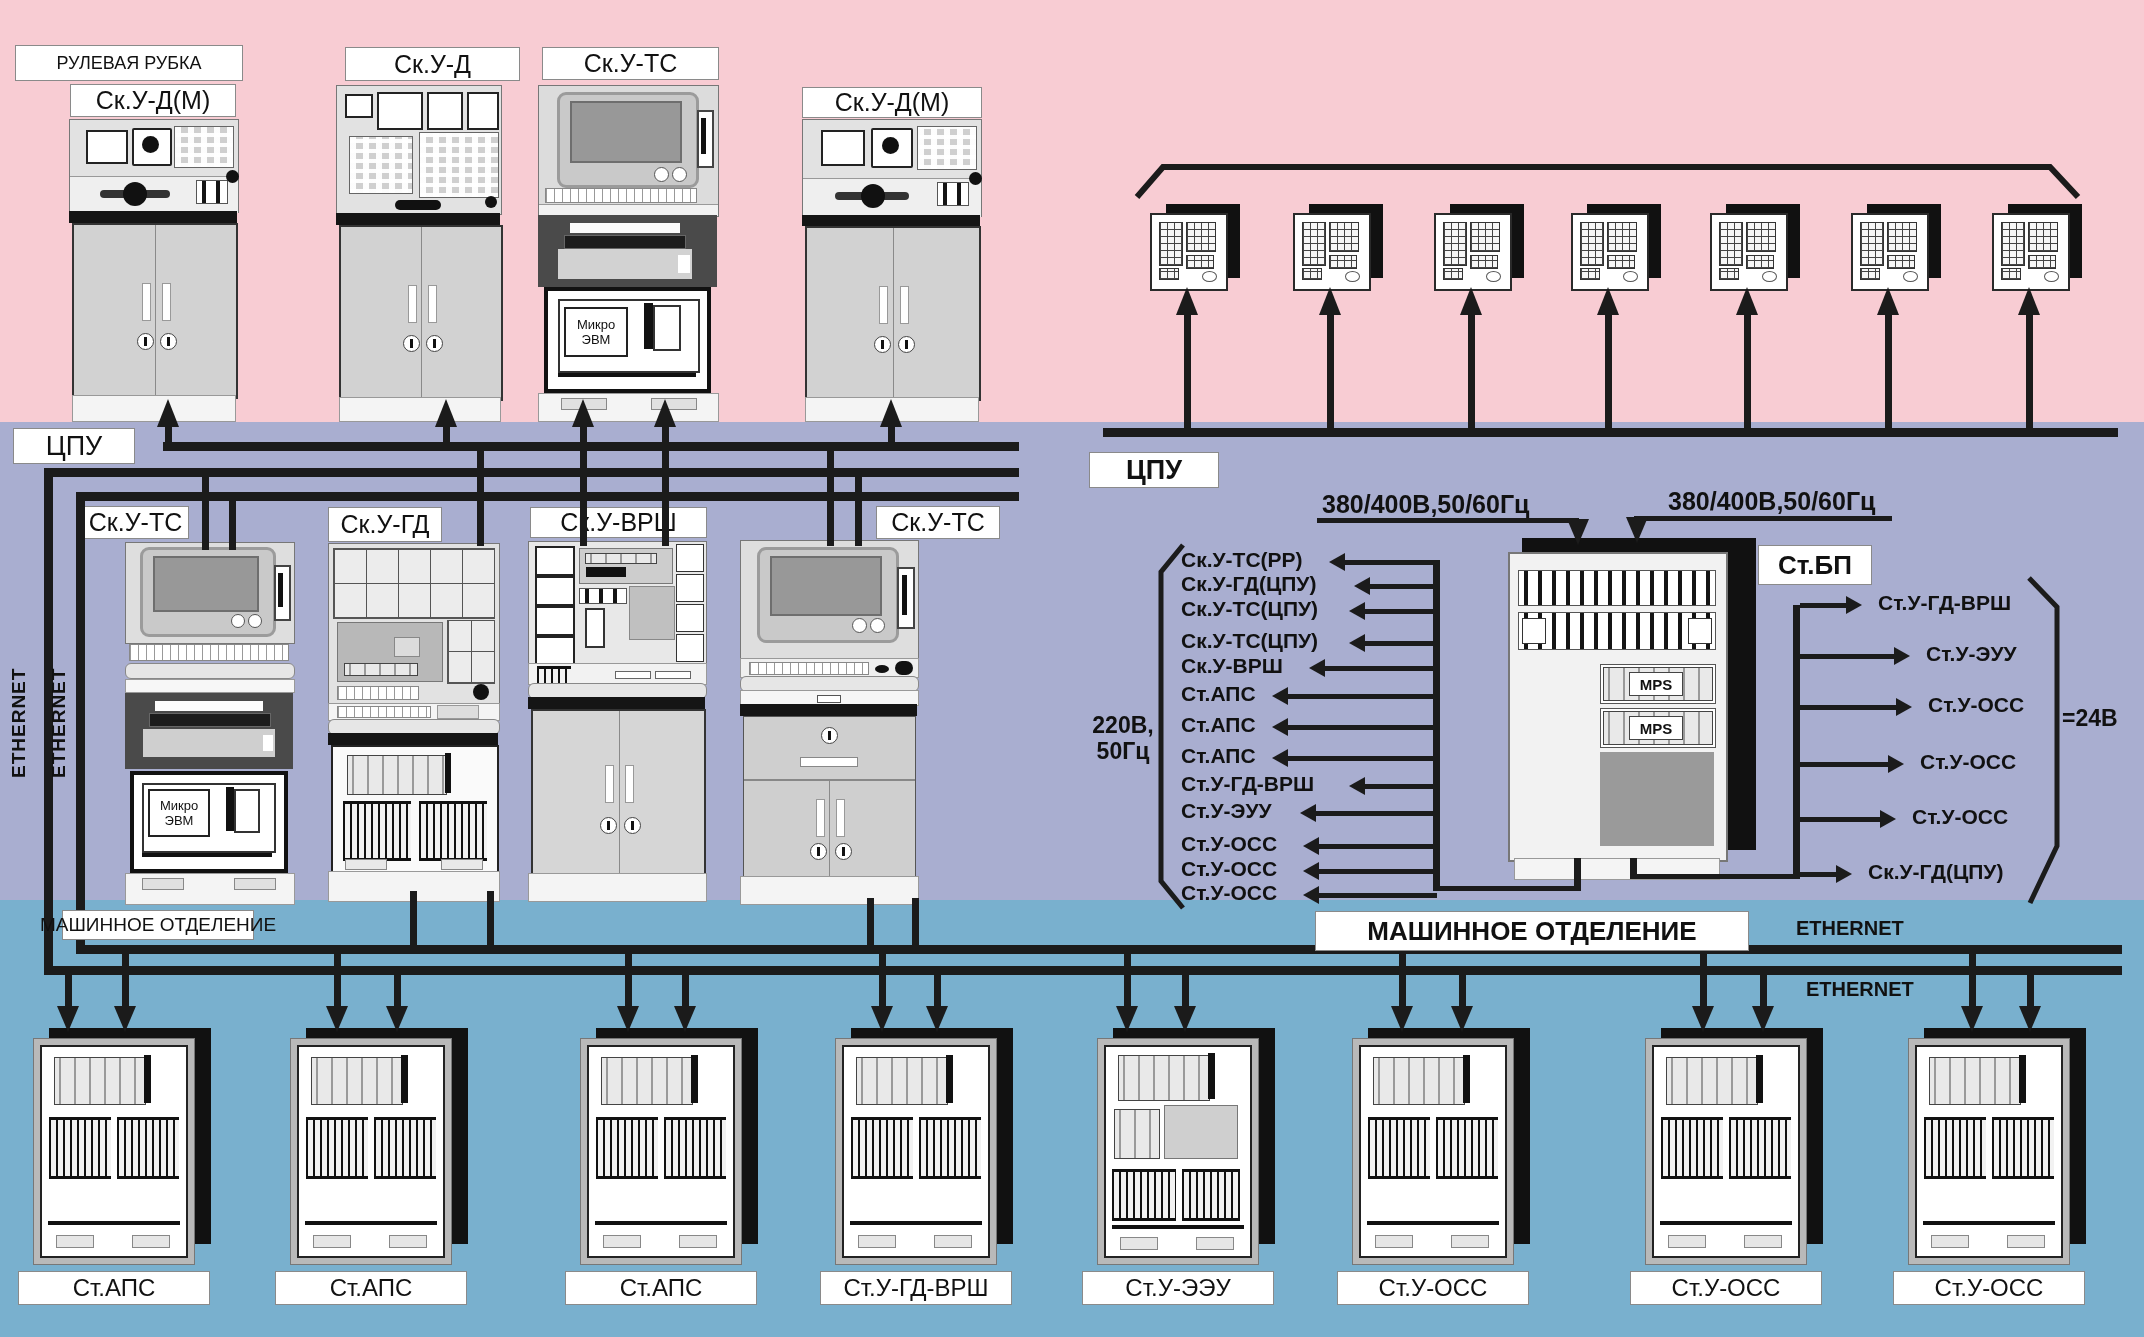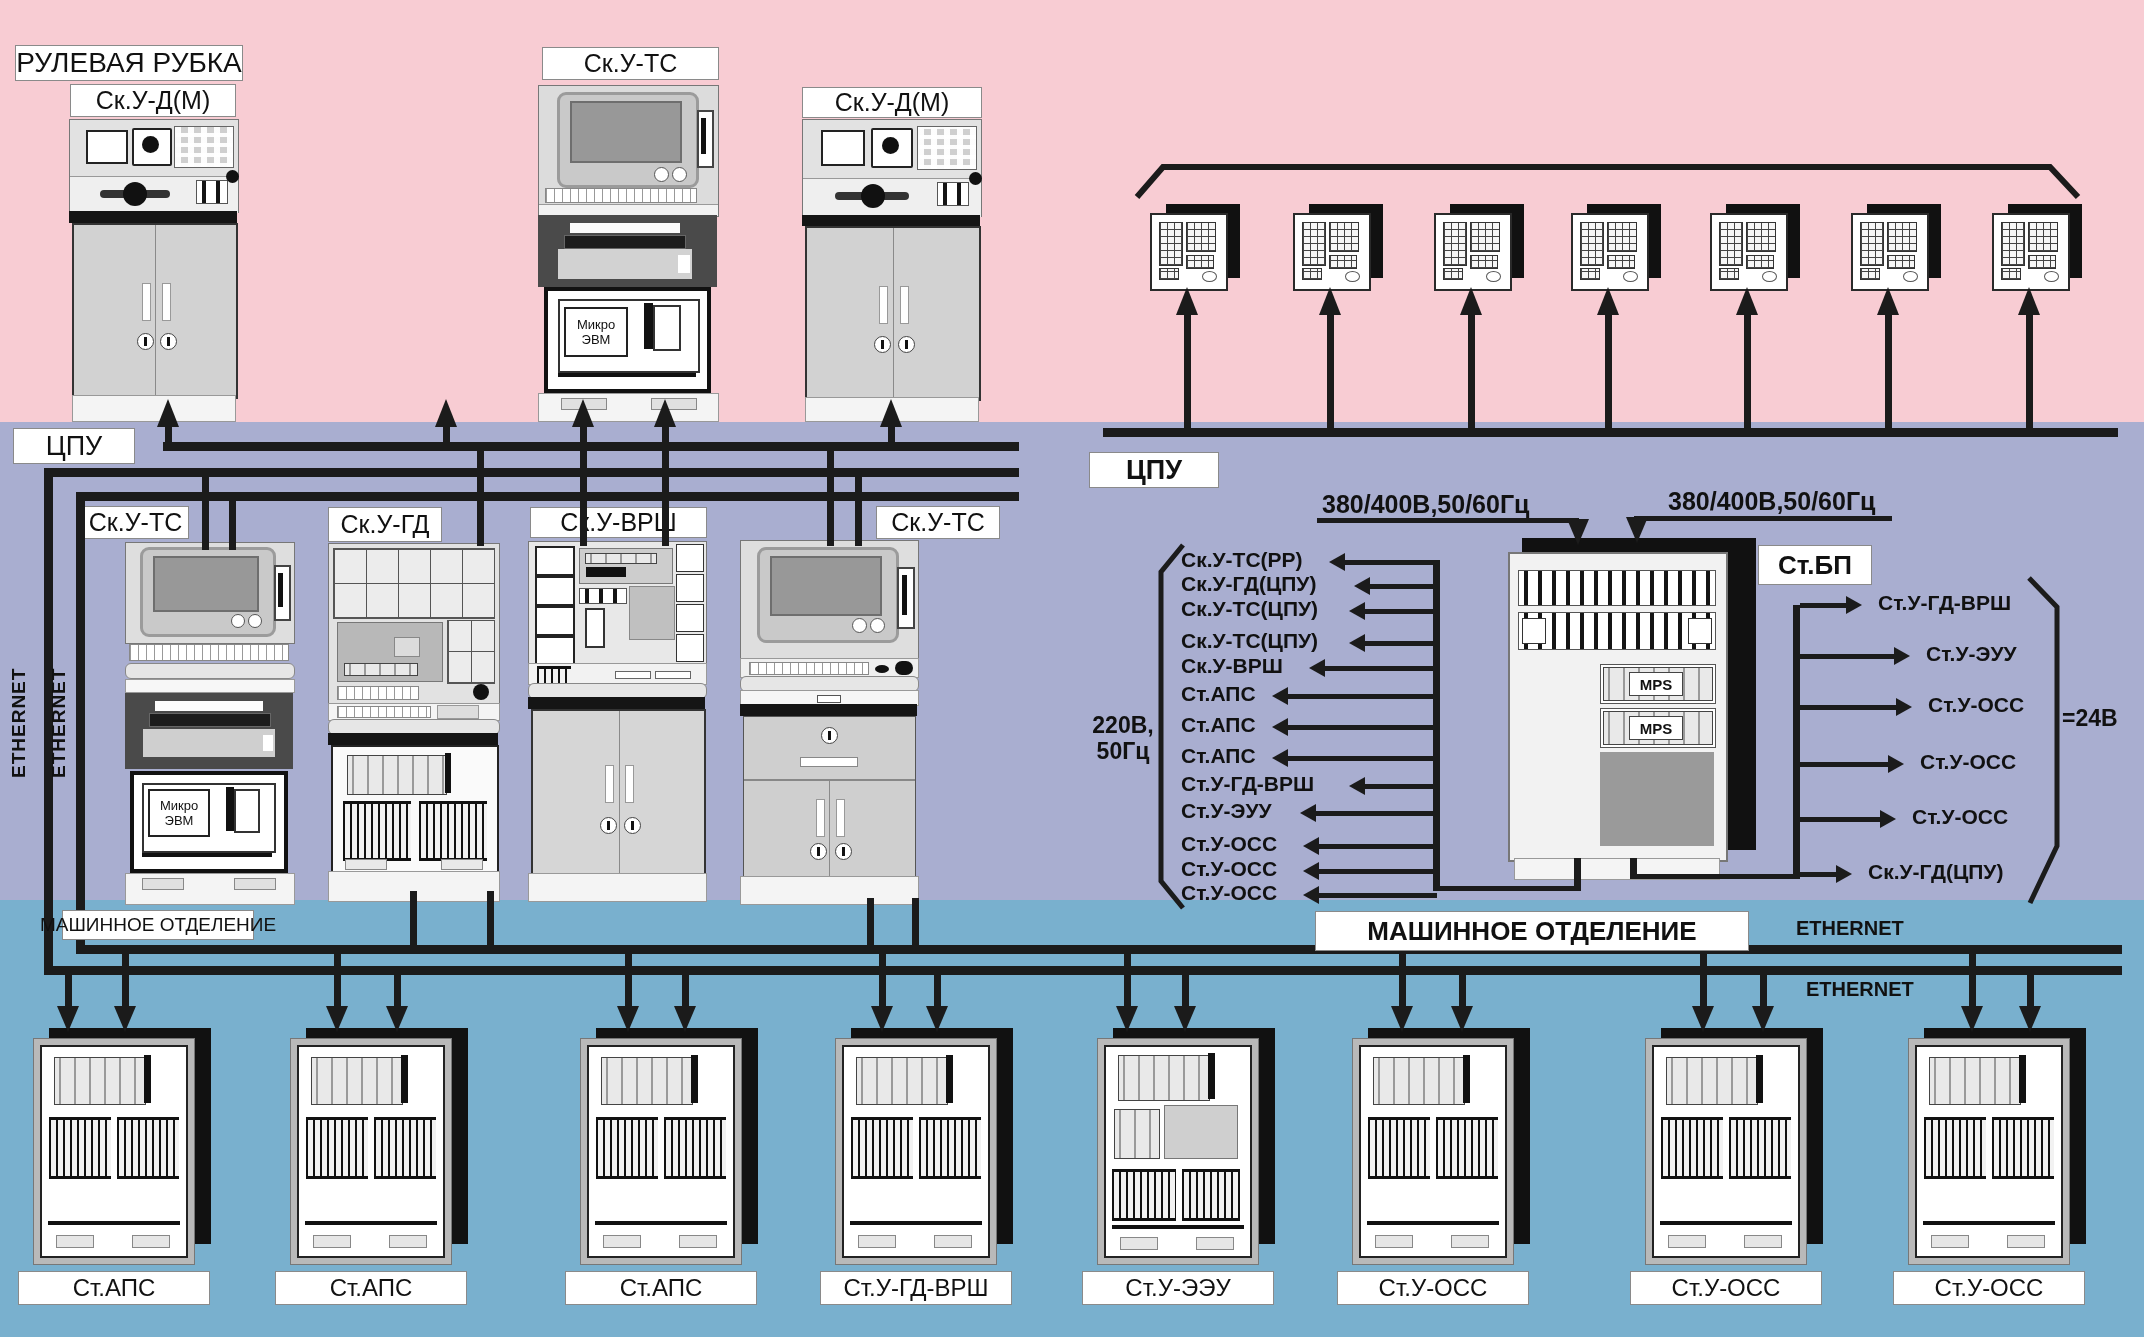--- a/index.html
+++ b/index.html
@@ -68,21 +68,21 @@
 </style>
 </head>
 <body>
 
 <div id="page">
 
   <div class="band" style="top:0;height:422px;background:#f8ccd3;"></div>
   <div class="band" style="top:422px;height:478px;background:#a9aed0;"></div>
   <div class="band" style="top:900px;height:437px;background:#79b0ce;"></div>
 
-  <div class="box-label" style="left:15px;top:45px;width:226px;height:34px;font-size:28px;">РУЛЕВАЯ РУБКА</div>
+  <div class="box-label" style="left:15px;top:45px;width:226px;height:34px;font-size:18px;">РУЛЕВАЯ РУБКА</div>
   <div class="box-label" style="left:13px;top:428px;width:120px;height:34px;font-size:27px;">ЦПУ</div>
   <div class="box-label" style="left:1089px;top:452px;width:128px;height:34px;font-size:27px;font-weight:bold;">ЦПУ</div>
   <div class="box-label" style="left:62px;top:910px;width:190px;height:28px;font-size:19px;">МАШИННОЕ ОТДЕЛЕНИЕ</div>
   <div class="box-label" style="left:1315px;top:911px;width:432px;height:38px;font-size:26px;font-weight:bold;">МАШИННОЕ ОТДЕЛЕНИЕ</div>
 
   <div class="vtext" style="left:8px;top:618px;width:30px;height:160px;">ETHERNET</div>
   <div class="vtext" style="left:48px;top:618px;width:30px;height:160px;">ETHERNET</div>
   <div class="txt" style="left:1796px;top:917px;font-size:20px;font-weight:bold;">ETHERNET</div>
   <div class="txt" style="left:1806px;top:978px;font-size:20px;font-weight:bold;">ETHERNET</div>
 
@@ -102,20 +102,41 @@
     <div class="strip" style="left:0;top:127px;width:168px;height:12px;"></div>
     <div class="wardrobe" style="left:3px;top:139px;width:162px;height:172px;">
       <div class="handle" style="left:68px;top:58px;"></div>
       <div class="handle" style="left:88px;top:58px;"></div>
       <div class="lock" style="left:63px;top:108px;"></div>
       <div class="lock" style="left:86px;top:108px;"></div>
     </div>
     <div class="pedestal" style="left:3px;top:311px;width:162px;height:25px;"></div>
   </div>
 
+  <div class="console" style="left:336px;top:47px;width:182px;height:373px;">
+    <div class="box-label" style="left:9px;top:0;width:173px;height:32px;font-size:25px;">Ск.У-Д</div>
+    <div class="panel" style="left:0;top:38px;width:164px;height:128px;">
+      <div class="gauge" style="left:8px;top:8px;width:24px;height:20px;"></div>
+      <div class="gauge" style="left:40px;top:6px;width:42px;height:34px;"></div>
+      <div class="gauge" style="left:90px;top:6px;width:32px;height:34px;"></div>
+      <div class="gauge" style="left:130px;top:6px;width:28px;height:34px;"></div>
+      <div class="grid-btns" style="left:12px;top:50px;width:62px;height:56px;"></div>
+      <div class="grid-btns" style="left:82px;top:46px;width:78px;height:64px;"></div>
+      <div class="abs" style="left:58px;top:114px;width:46px;height:10px;background:#111;border-radius:5px;"></div>
+      <div class="abs" style="left:148px;top:110px;width:12px;height:12px;border-radius:50%;background:#111;"></div>
+    </div>
+    <div class="strip" style="left:0;top:166px;width:164px;height:12px;"></div>
+    <div class="wardrobe" style="left:3px;top:178px;width:160px;height:172px;">
+      <div class="handle" style="left:67px;top:58px;"></div>
+      <div class="handle" style="left:87px;top:58px;"></div>
+      <div class="lock" style="left:62px;top:108px;"></div>
+      <div class="lock" style="left:85px;top:108px;"></div>
+    </div>
+    <div class="pedestal" style="left:3px;top:350px;width:160px;height:23px;"></div>
+  </div>
 
   <div class="console" style="left:538px;top:47px;width:179px;height:373px;">
     <div class="box-label" style="left:4px;top:0;width:175px;height:31px;font-size:25px;">Ск.У-ТС</div>
     <div class="panel" style="left:0;top:38px;width:179px;height:130px;background:#dcdcdc;">
       <div class="monitor" style="left:18px;top:6px;width:136px;height:90px;">
         <div class="screen" style="left:10px;top:6px;width:108px;height:58px;"></div>
         <div class="abs" style="left:94px;top:72px;width:13px;height:13px;border-radius:50%;background:#fff;border:1px solid #555;"></div>
         <div class="abs" style="left:112px;top:72px;width:13px;height:13px;border-radius:50%;background:#fff;border:1px solid #555;"></div>
       </div>
       <div class="abs" style="left:158px;top:24px;width:13px;height:54px;background:#fff;border:2px solid #444;"></div>

